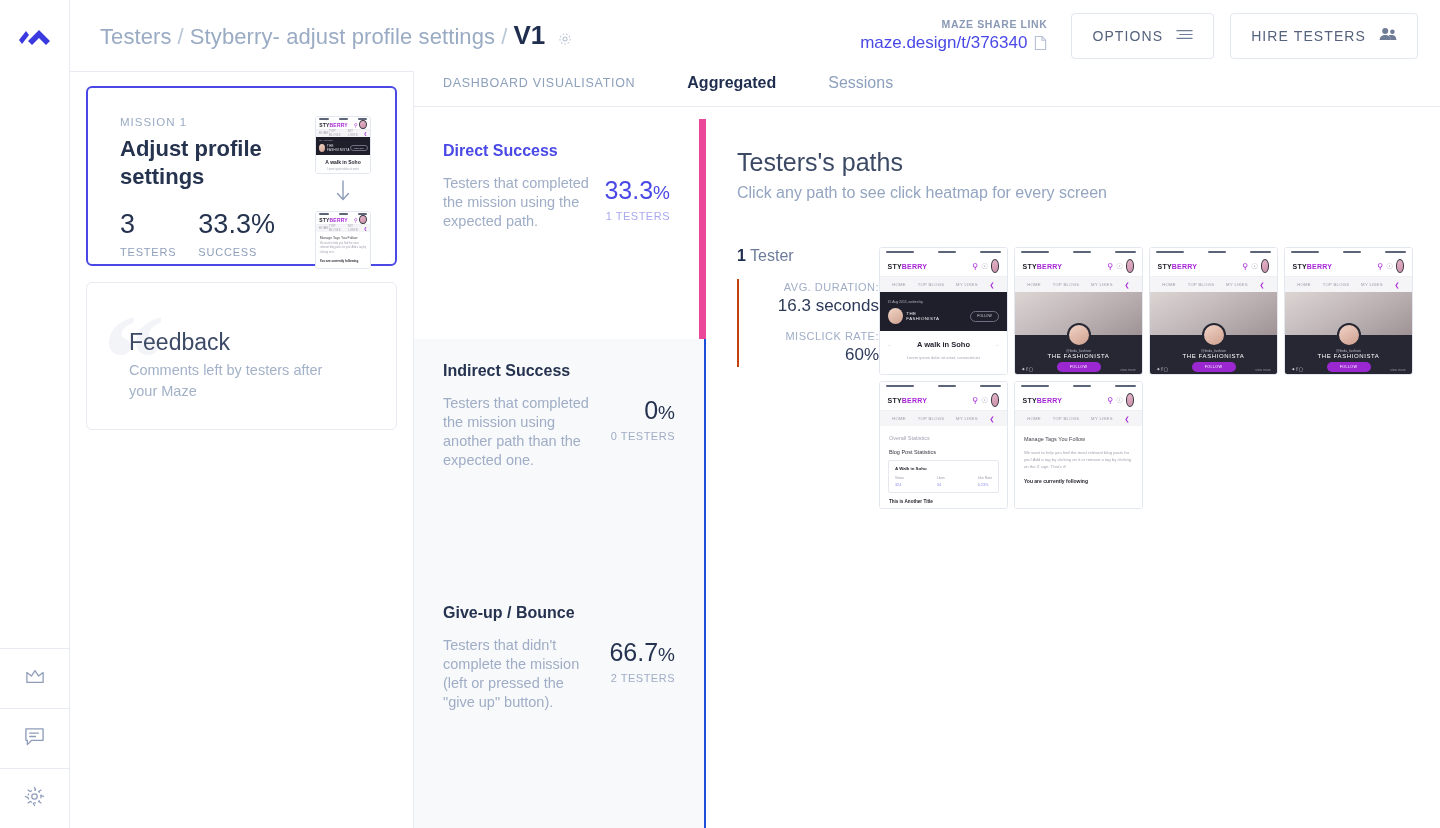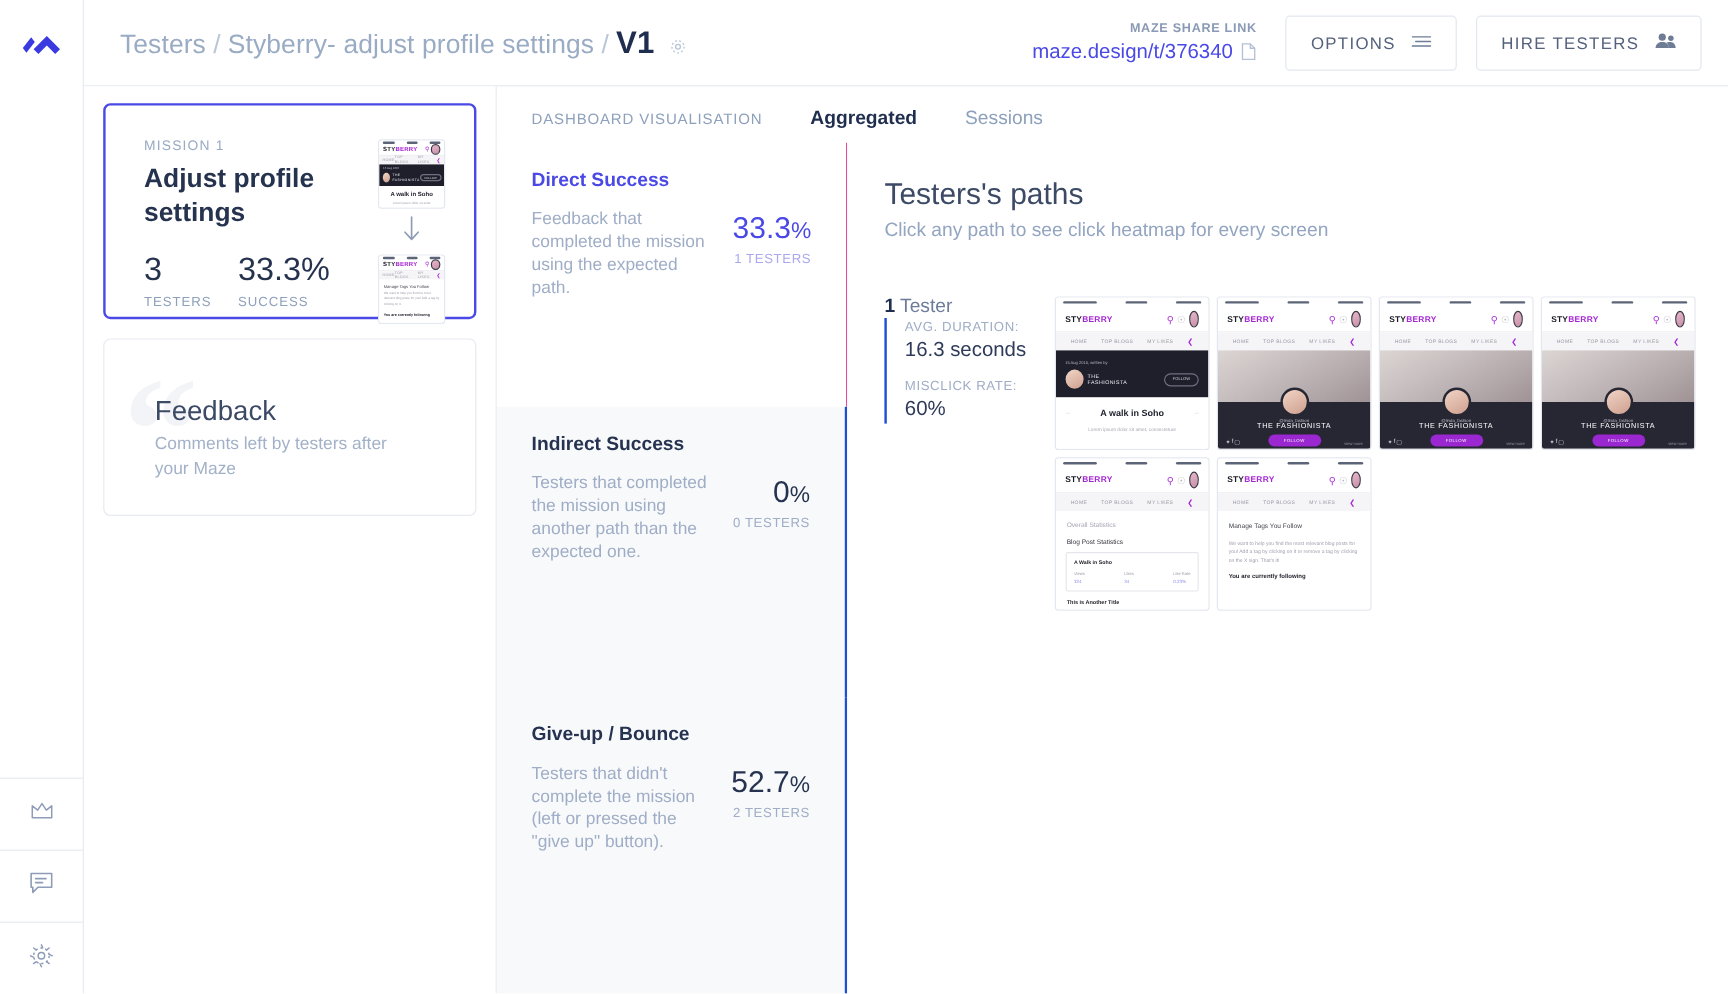--- a/index.html
+++ b/index.html
@@ -183,37 +183,37 @@
     user-select: none;
   }
   .feedback-title { position: relative; font-size: 23px; font-weight: 300; color: #3c4a66; }
   .feedback-sub {
     position: relative; font-size: 14.5px; color: #a3b1c8; line-height: 1.45;
     margin-top: 4px; max-width: 222px;
   }
 
   
   .tabs {
-    position: absolute; left: 414px; top: 76px; width: 1026px; height: 47px;
+    position: absolute; left: 414px; top: 60px; width: 1026px; height: 47px;
     background: #fff; border-bottom: 1px solid #e7eaf1;
-    display: flex; align-items: center; gap: 40px; padding-left: 29px;
+    display: flex; align-items: center; gap: 52px; padding-left: 29px;
   }
   .tab-label {
     font-size: 12.5px; letter-spacing: .7px; color: #8da0bc; text-transform: uppercase;
   }
   .tab {
     font-size: 16px; color: #8da0bc; font-weight: 400;
   }
   .tab.active { color: #1f2d4e; font-weight: 700; }
 
   .buckets {
     position: absolute; left: 414px; top: 119px; width: 292px; height: 709px;
   }
   .bucket { position: relative; padding: 23px 29px 0 29px; }
-  .bucket.selected { background: #ffffff; border-right: 1px solid #ec4899; }
+  .bucket.selected { background: #ffffff; border-right: 7px solid #ec4899; }
   .bucket.dim { background: #f8f9fb; border-right: 2px solid #1d4ed8; }
   .bucket-h { font-size: 16px; font-weight: 700; margin-bottom: 14px; }
   .bucket.selected .bucket-h { color: #4a49e6; }
   .bucket.dim .bucket-h { color: #263350; }
   .bucket-row { display: flex; justify-content: space-between; align-items: flex-start; gap: 10px; }
   .bucket-desc { font-size: 14.5px; color: #9fadc6; line-height: 1.32; max-width: 152px; }
   .bucket-nums { text-align: right; padding-top: 4px; white-space: nowrap; }
   .bucket-pct { font-size: 25px; font-weight: 300; line-height: 1; }
   .bucket-pct .sm { font-size: 19px; }
   .bucket.selected .bucket-pct { color: #4a49e6; }
@@ -229,21 +229,21 @@
     background: #fff; padding: 29px 0 0 31px;
   }
   .paths-title { font-size: 25px; font-weight: 300; color: #3c4a66; }
   .paths-sub { font-size: 16px; color: #93a5c0; margin-top: 7px; font-weight: 300; }
 
   .paths-body { display: flex; margin-top: 45px; }
   .tester-col { width: 142px; flex: none; }
   .tester-count { font-size: 16px; color: #6c7c99; }
   .tester-count b { color: #1f2d4e; font-weight: 700; }
   .tester-stats {
-    border-left: 2px solid #1d4ed8; padding: 2px 0 2px 15px;
+    margin-top: 14px; border-left: 2px solid #c2410c; padding: 2px 0 2px 15px; text-align: right;
   }
   .ts-label {
     font-size: 11px; letter-spacing: .5px; color: #9fadc6; text-transform: uppercase; margin-bottom: 3px;
   }
   .ts-value { font-size: 17px; color: #2e3a59; font-weight: 400; }
   .ts-gap { height: 14px; }
 
   .screens { display: flex; flex-wrap: wrap; gap: 6px; width: 548px; }
 </style>
 </head>
@@ -437,21 +437,21 @@
   <span class="tab-label">DASHBOARD VISUALISATION</span>
   <span class="tab active">Aggregated</span>
   <span class="tab">Sessions</span>
 </div>
 
 <div class="buckets">
 
   <div class="bucket selected" style="height:220px">
     <div class="bucket-h">Direct Success</div>
     <div class="bucket-row">
-      <div class="bucket-desc">Feedback that completed the mission using the expected path.</div>
+      <div class="bucket-desc">Testers that completed the mission using the expected path.</div>
       <div class="bucket-nums">
         <div class="bucket-pct"><span>33.3</span><span class="sm">%</span></div>
         <div class="bucket-sub">1 TESTERS</div>
       </div>
     </div>
   </div>
 
   <div class="bucket dim" style="height:242px">
     <div class="bucket-h">Indirect Success</div>
     <div class="bucket-row">
@@ -461,21 +461,21 @@
         <div class="bucket-sub">0 TESTERS</div>
       </div>
     </div>
   </div>
 
   <div class="bucket dim" style="height:247px">
     <div class="bucket-h">Give-up / Bounce</div>
     <div class="bucket-row">
       <div class="bucket-desc">Testers that didn't complete the mission (left or pressed the "give up" button).</div>
       <div class="bucket-nums">
-        <div class="bucket-pct"><span>52.7</span><span class="sm">%</span></div>
+        <div class="bucket-pct"><span>66.7</span><span class="sm">%</span></div>
         <div class="bucket-sub">2 TESTERS</div>
       </div>
     </div>
   </div>
 </div>
 
 <div class="paths">
   <div class="paths-title">Testers's paths</div>
   <div class="paths-sub">Click any path to see click heatmap for every screen</div>
 

